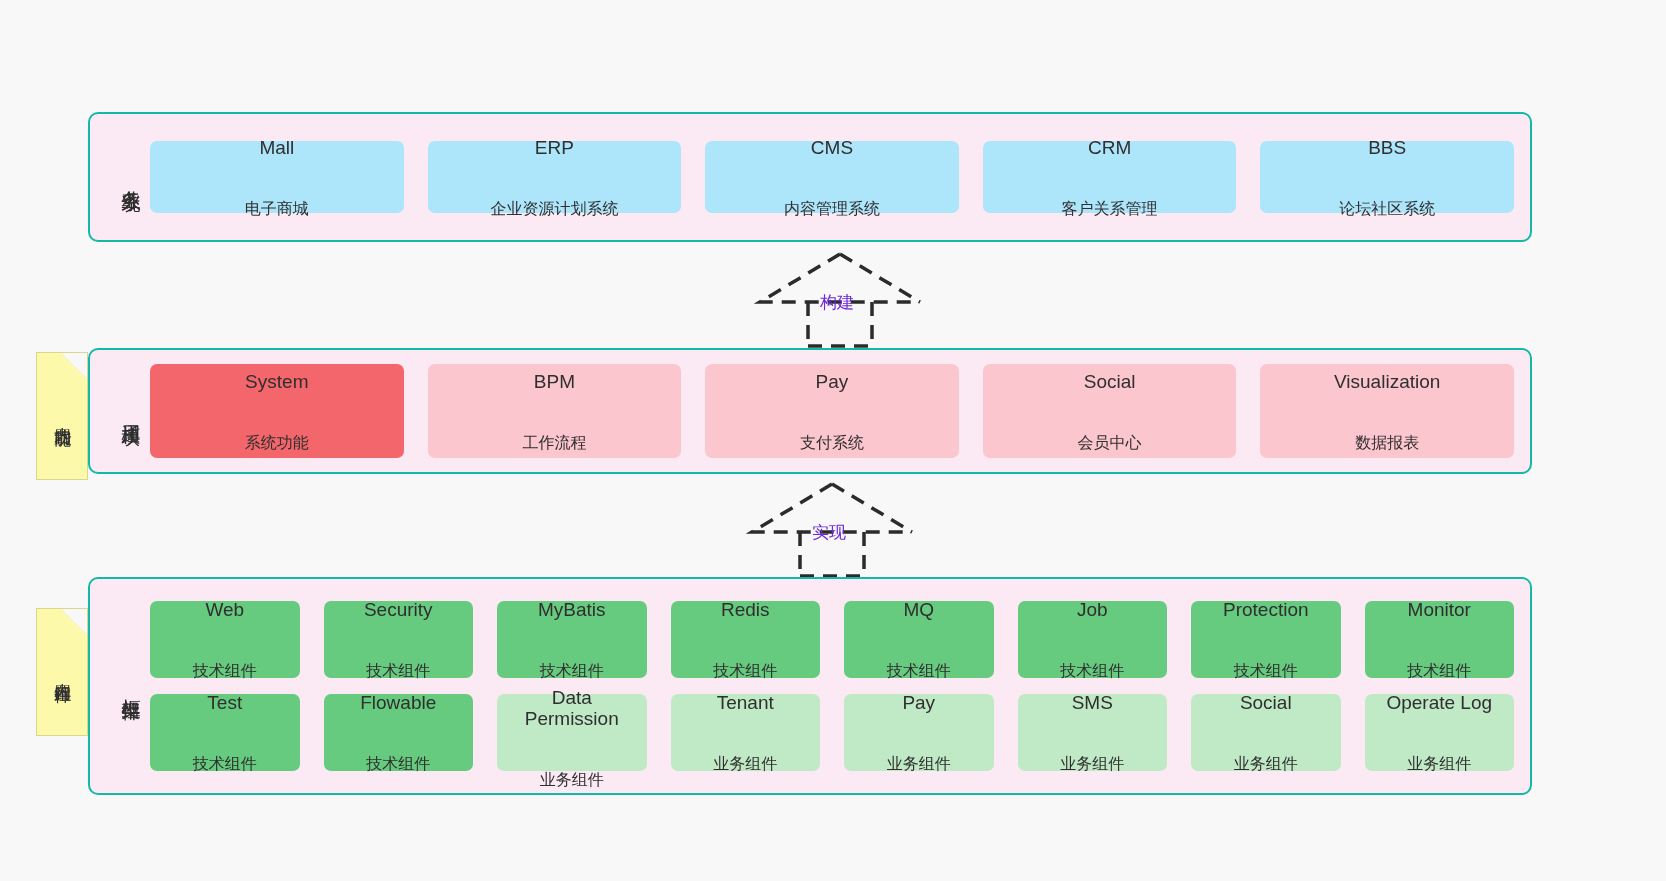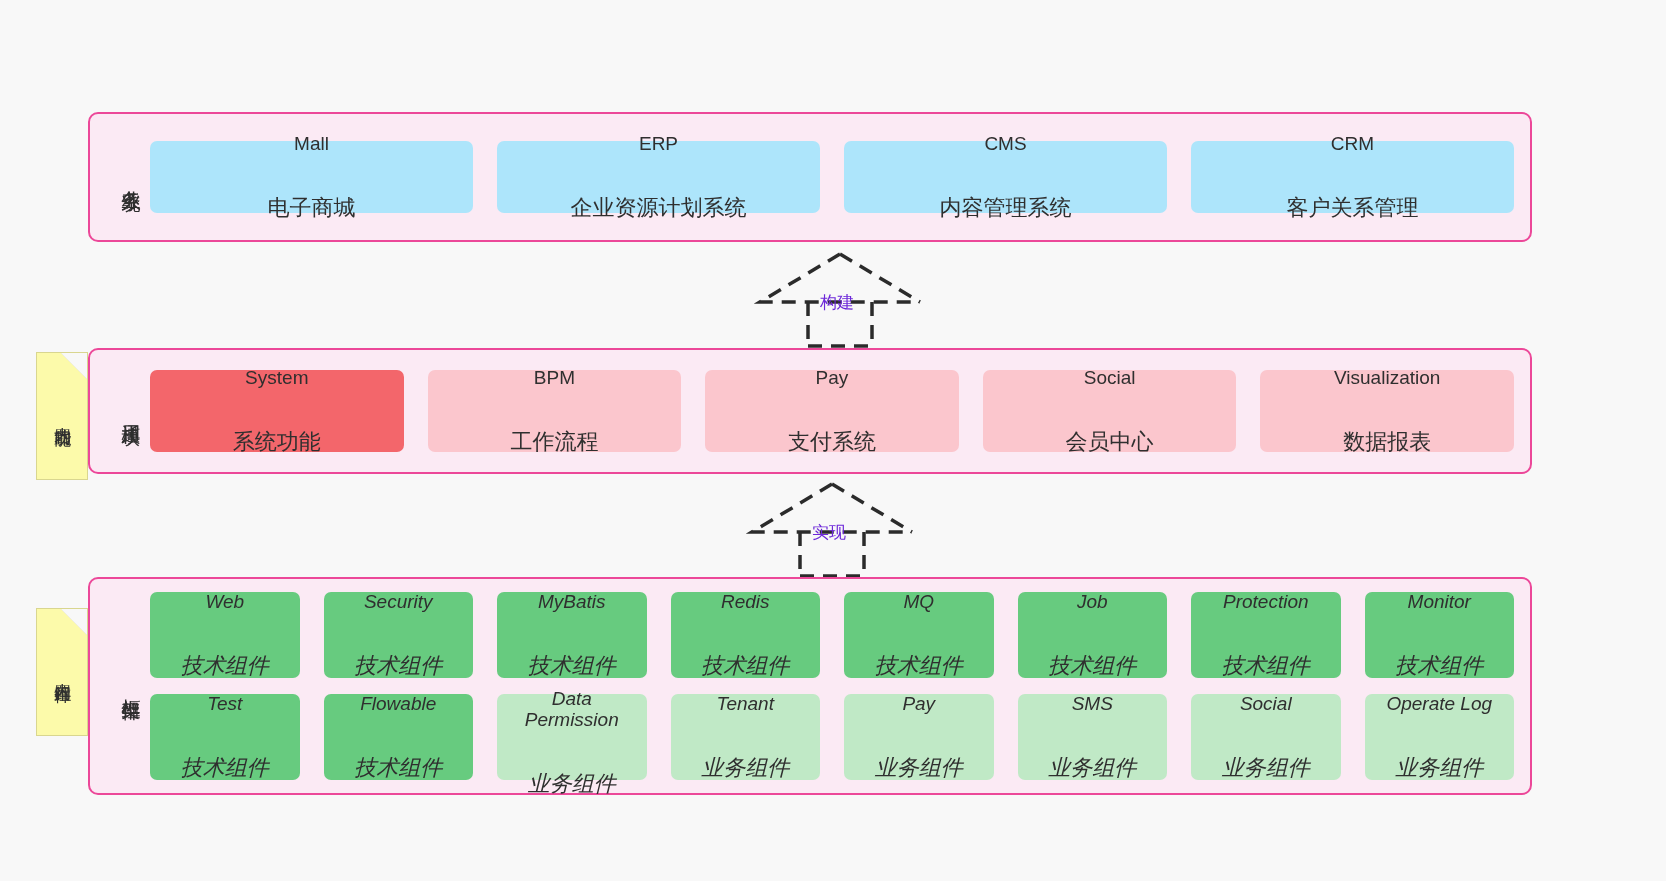--- a/index.html
+++ b/index.html
@@ -17,21 +17,21 @@
   .canvas {
     position: absolute;
     inset: 0;
     background: #f8f8f8;
   }
 
   
   .layer {
     position: absolute;
     background: #fbeaf4;
-    border: 2px solid #ec4899;
+    border: 2px solid #14b8a6;
     border-radius: 10px;
     box-sizing: border-box;
     display: flex;
     align-items: center;
   }
   .layer-title {
     width: 40px;
     flex: 0 0 40px;
     margin-left: 12px;
     font-size: 19px;
@@ -68,43 +68,43 @@
     text-align: center;
     color: #2f2f2f;
     box-sizing: border-box;
     padding: 4px 6px;
     line-height: 1.22;
   }
   .node .n-title {
     font-size: 19px;
   }
   .node .n-sub {
-    font-size: 22px;
+    font-size: 16px;
     margin-top: 40px;
   }
   .node.two-line-title .n-title {
     line-height: 1.1;
     margin-top: 13px;
   }
 
   .blue   { background: #ade5fb; }
   .red    { background: #f3666b; }
   .pink   { background: #fbc6cd; }
   .green  { background: #67cb7f; }
   .lgreen { background: #c0e9c6; }
 
   
   #layer-business { left: 88px; top: 112px; width: 1444px; height: 130px; }
   #layer-business .node { height: 72px; }
 
   #layer-module { left: 88px; top: 348px; width: 1444px; height: 126px; }
-  #layer-module .node { height: 82px; }
+  #layer-module .node { height: 94px; }
 
   #layer-framework { left: 88px; top: 577px; width: 1444px; height: 218px; }
-  #layer-framework .node { height: 86px; font-style: italic; }
+  #layer-framework .node { height: 77px; }
 
   
   .sticky {
     position: absolute;
     width: 52px;
     background: #fcfaaa;
     border: 1px solid #d9d68f;
     box-sizing: border-box;
     display: flex;
     align-items: center;
@@ -174,20 +174,24 @@
           <span class="n-sub">企业资源计划系统</span>
         </div>
         <div class="node blue">
           <span class="n-title">CMS</span>
           <span class="n-sub">内容管理系统</span>
         </div>
         <div class="node blue">
           <span class="n-title">CRM</span>
           <span class="n-sub">客户关系管理</span>
         </div>
+        <div class="node blue">
+          <span class="n-title">BBS</span>
+          <span class="n-sub">论坛社区系统</span>
+        </div>
       </div>
     </div>
   </div>
 
   <div class="connector" id="connector-build">
     <svg width="200" height="98" viewBox="0 0 200 98" fill="none">
       <path d="M100 4 L20 52 L180 52" stroke="#2b2b2b" stroke-width="3.5" stroke-dasharray="14 9" fill="none" stroke-linecap="butt"></path>
       <path d="M100 4 L180 52" stroke="#2b2b2b" stroke-width="3.5" stroke-dasharray="14 9" fill="none"></path>
       <path d="M68 52 L68 96 M132 52 L132 96 M68 96 L132 96" stroke="#2b2b2b" stroke-width="3.5" stroke-dasharray="14 9" fill="none"></path>
     </svg>

